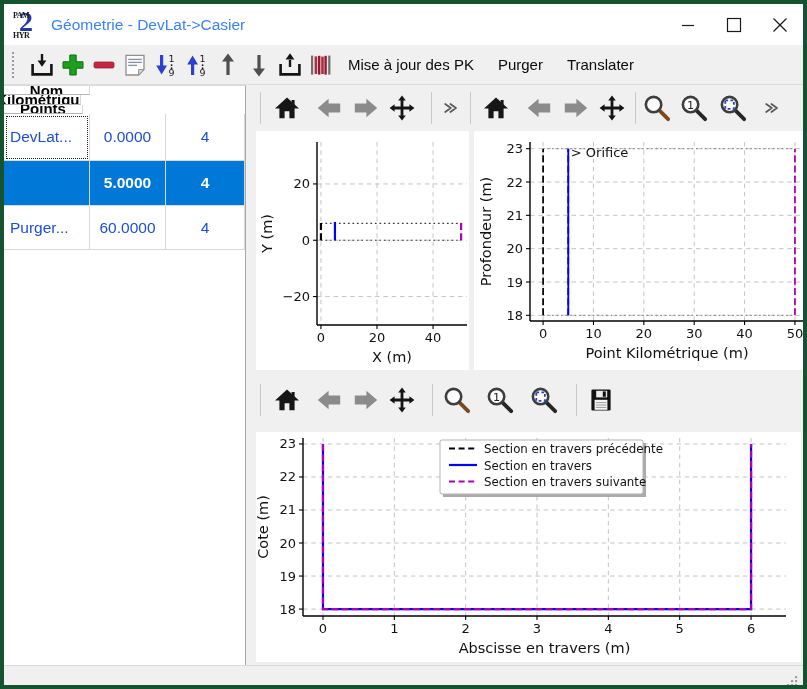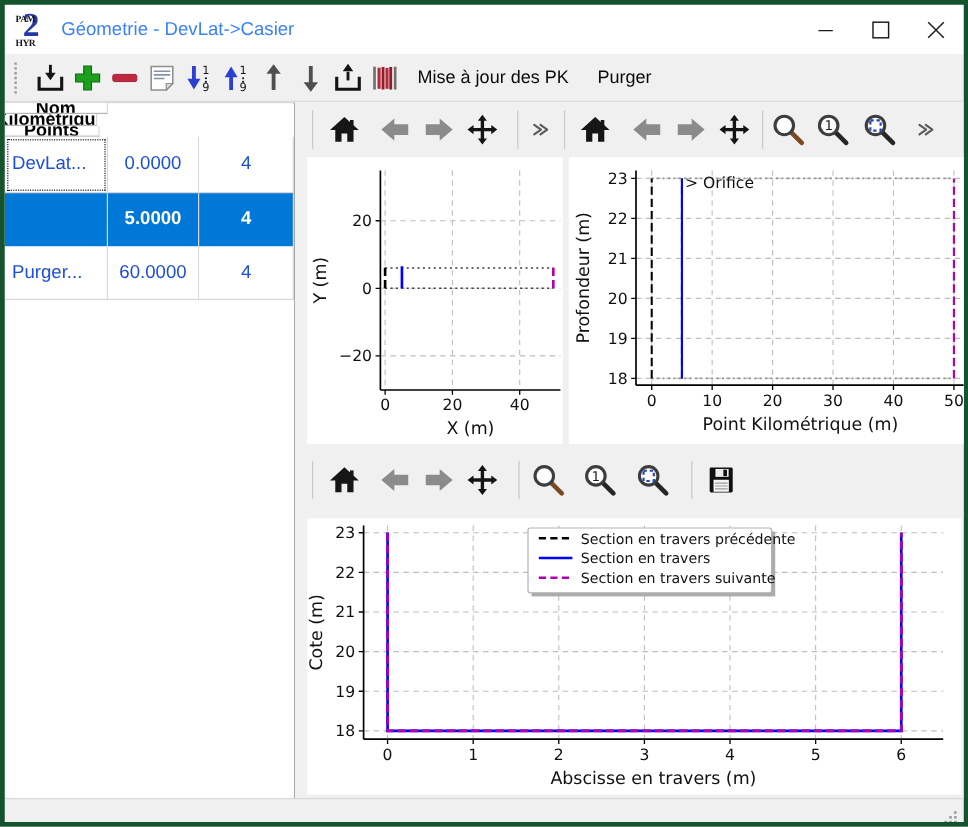--- a/index.html
+++ b/index.html
@@ -228,20 +228,21 @@
           <use href="#i-export"></use>
         </svg>
       </button>
     <button class="tb-btn">
         <svg width="28" height="28">
           <use href="#i-stripes"></use>
         </svg>
       </button>
     <button class="tb-text">Mise à jour des PK</button>
     <button class="tb-text">Purger</button>
+    <button class="tb-text">Translater</button>
   </div>
 
   <div class="table-panel">
     <div class="thead">
       <div class="th c1">Nom</div>
       <div class="th c2">Kilométrique</div>
       <div class="th c3">Points</div>
     </div>
     <div class="trow r1">
       <div class="td c1 focus-cell">DevLat...</div>

